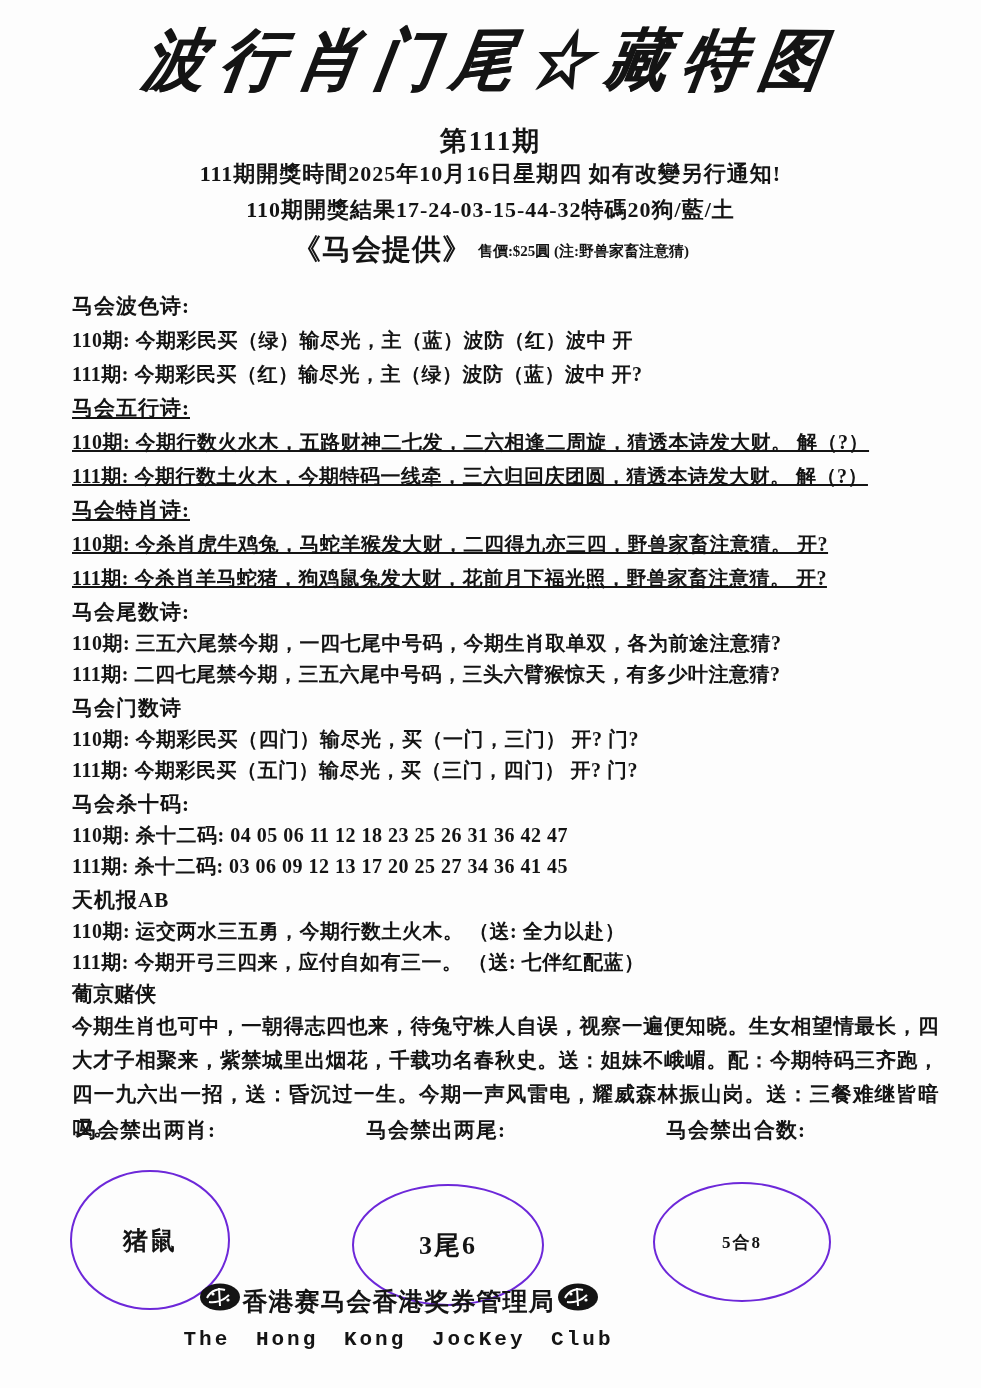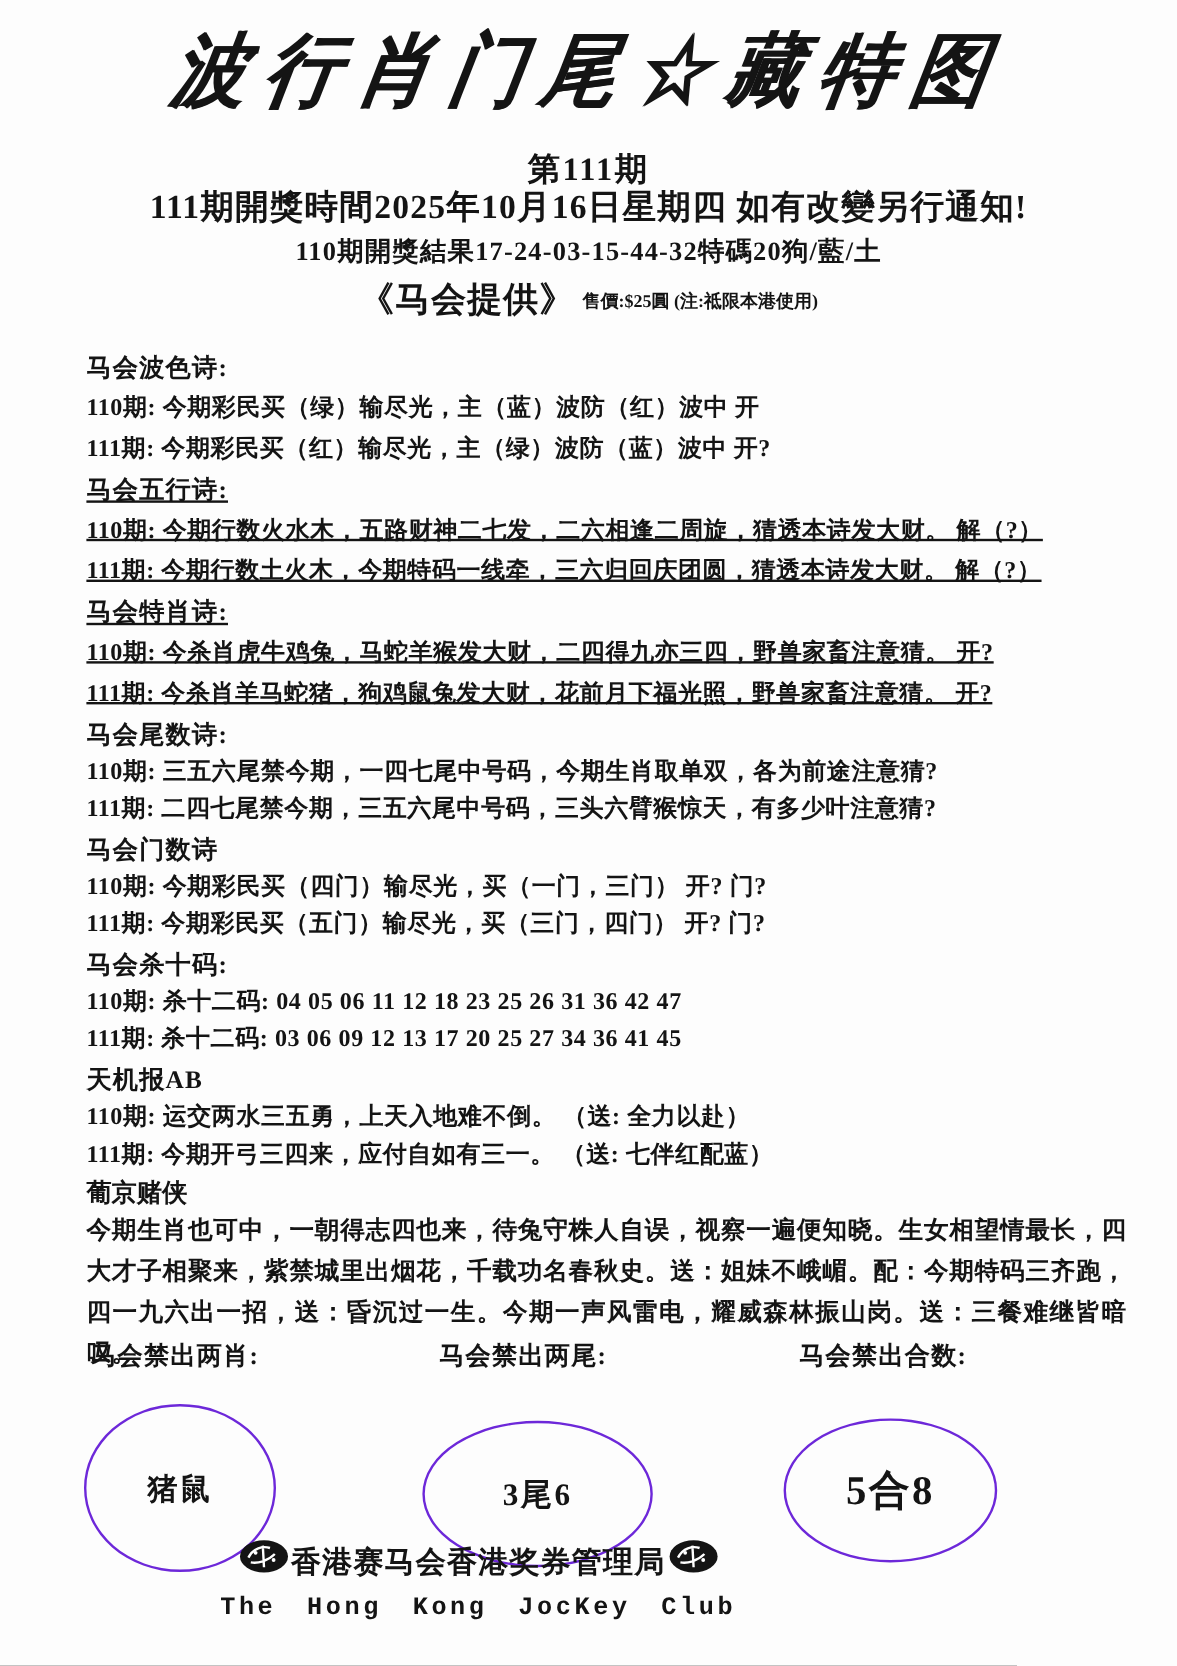--- a/index.html
+++ b/index.html
@@ -11,21 +11,21 @@
   
   .title{
     text-align:center;padding-top:14px;line-height:92px;white-space:nowrap;
   }
   .title span{
     display:inline-block;font-size:62px;font-weight:900;font-style:italic;
     letter-spacing:15px;transform:skewX(-9deg) scaleY(1.08);
     text-shadow:1px 0 0 #141414;
   }
   .issue{text-align:center;font-size:27px;font-weight:700;margin-top:4px;line-height:30px;letter-spacing:2px;}
-  .notice{text-align:center;font-size:28px;font-weight:700;margin-top:4px;line-height:28px;letter-spacing:1px;}
+  .notice{text-align:center;font-size:22px;font-weight:700;margin-top:4px;line-height:28px;letter-spacing:1px;}
   .result{text-align:center;font-size:22px;font-weight:700;margin-top:8px;line-height:28px;letter-spacing:1px;}
   .provider{text-align:center;margin-top:6px;height:40px;}
   .provider-name{font-size:29px;font-weight:900;letter-spacing:1px;}
   .provider-note{font-size:15px;font-weight:700;margin-left:6px;position:relative;top:-3px;}
   
   .content{padding:0 42px 0 72px;}
   .section{margin-top:23px;}
   .sec-heading{font-size:21px;font-weight:700;line-height:26px;letter-spacing:1px;}
   .sec-line{font-size:20px;font-weight:700;line-height:26px;margin-top:8px;letter-spacing:0.5px;white-space:nowrap;}
   .sec-loose{margin-top:8px;text-decoration:underline;}
@@ -45,21 +45,21 @@
   .ban-col.c2{left:366px;}
   .ban-col.c3{left:666px;}
   .ban-label{font-size:21px;font-weight:700;letter-spacing:1px;}
   .ban-oval{
     border:2px solid #6d28d9;border-radius:50%;
     display:flex;align-items:center;justify-content:center;
     font-weight:700;letter-spacing:2px;
   }
   .o1{width:156px;height:136px;margin-top:26px;margin-left:-6px;font-size:25px;}
   .o2{width:188px;height:118px;margin-top:40px;margin-left:-14px;font-size:26px;}
-  .o3{width:174px;height:116px;margin-top:38px;margin-left:-13px;font-size:34px;justify-content:center;}
+  .o3{width:174px;height:116px;margin-top:38px;margin-left:-13px;font-size:17px;justify-content:center;}
   
   .footer{position:absolute;top:1284px;left:0;width:797px;text-align:center;}
   .footer-logo-row{display:flex;align-items:center;justify-content:center;gap:2px;}
   .footer-cn{font-size:25px;font-weight:700;letter-spacing:1px;}
   .logo-icon{display:inline-block;position:relative;top:-2px;}
   .footer-en{
     margin-top:10px;font-size:21px;font-weight:700;letter-spacing:3px;word-spacing:10px;
     font-family:"Liberation Mono","DejaVu Sans Mono",monospace;
   }
 </style>
@@ -68,21 +68,21 @@
 
 <div class="page">
 
   <div class="title">
     <span>波行肖门尾☆藏特图</span>
   </div>
   <div class="issue">第111期</div>
   <div class="notice">111期開獎時間2025年10月16日星期四 如有改變另行通知!</div>
   <div class="result">110期開獎結果17-24-03-15-44-32特碼20狗/藍/土</div>
   <div class="provider">
-    <span class="provider-name">《马会提供》</span><span class="provider-note">售價:$25圓 (注:祗限本港使用)</span>
+    <span class="provider-name">《马会提供》</span><span class="provider-note">售價:$25圓 (注:野兽家畜注意猜)</span>
   </div>
 
   <div class="content">
 
     <div class="section">
       <div class="sec-heading">马会波色诗:</div>
       <div class="sec-line">110期: 今期彩民买（绿）输尽光，主（蓝）波防（红）波中 开</div>
       <div class="sec-line">111期: 今期彩民买（红）输尽光，主（绿）波防（蓝）波中 开?</div>
     </div>
 
@@ -111,21 +111,21 @@
     </div>
 
     <div class="section sec-tight">
       <div class="sec-heading">马会杀十码:</div>
       <div class="sec-line">110期: 杀十二码: 04 05 06 11 12 18 23 25 26 31 36 42 47</div>
       <div class="sec-line">111期: 杀十二码: 03 06 09 12 13 17 20 25 27 34 36 41 45</div>
     </div>
 
     <div class="section sec-tight">
       <div class="sec-heading">天机报AB</div>
-      <div class="sec-line">110期: 运交两水三五勇，上天入地难不倒。 （送: 全力以赴）</div>
+      <div class="sec-line">110期: 运交两水三五勇，今期行数土火木。 （送: 全力以赴）</div>
       <div class="sec-line">111期: 今期开弓三四来，应付自如有三一。 （送: 七伴红配蓝）</div>
     </div>
 
     <div class="pj">
       <div class="pj-heading">葡京赌侠</div>
       <div class="pj-para">今期生肖也可中，一朝得志四也来，待兔守株人自误，视察一遍便知晓。生女相望情最长，四大才子相聚来，紫禁城里出烟花，千载功名春秋史。送：姐妹不峨嵋。配：今期特码三齐跑，四一九六出一招，送：昏沉过一生。今期一声风雷电，耀威森林振山岗。送：三餐难继皆暗叹。</div>
     </div>
 
   </div>
 

